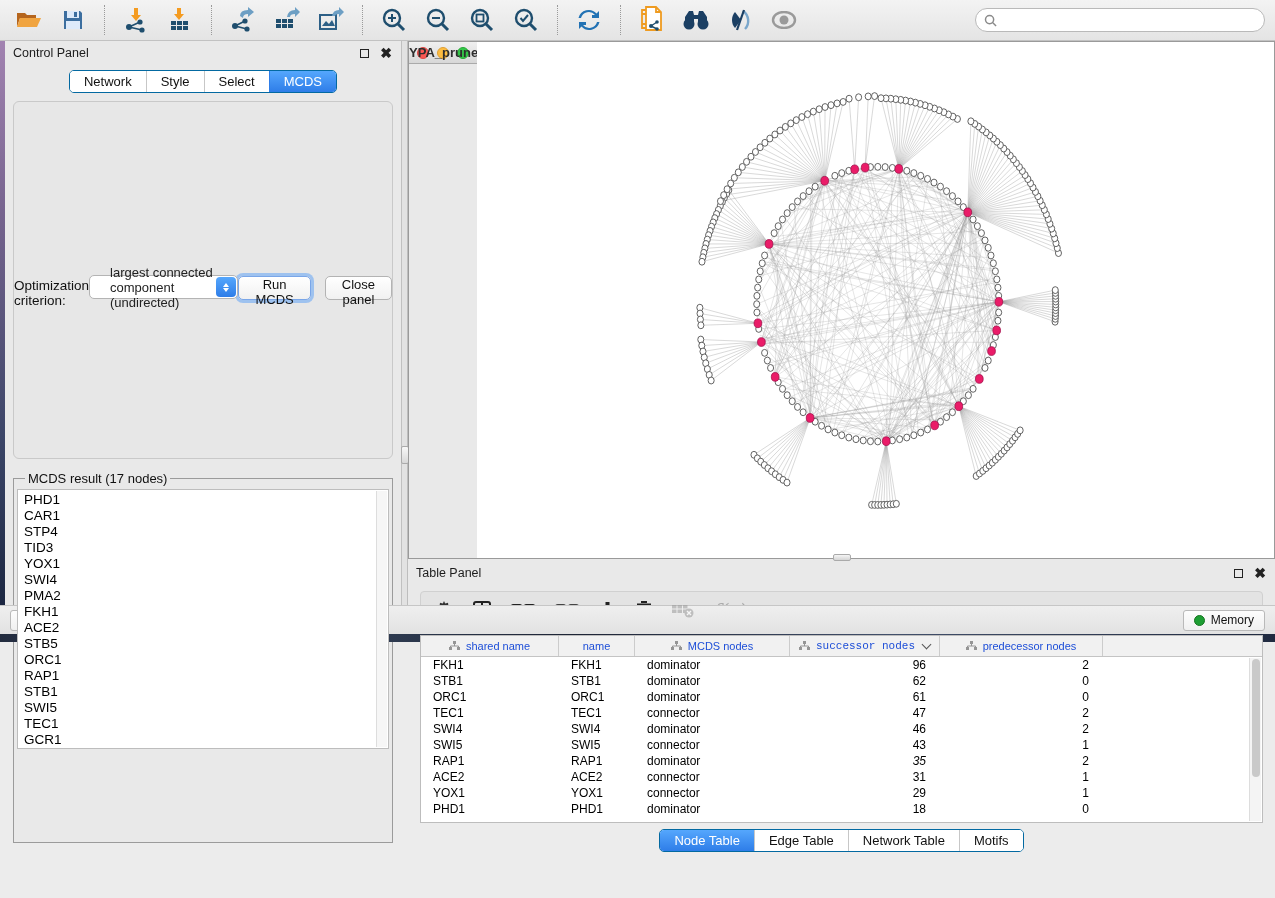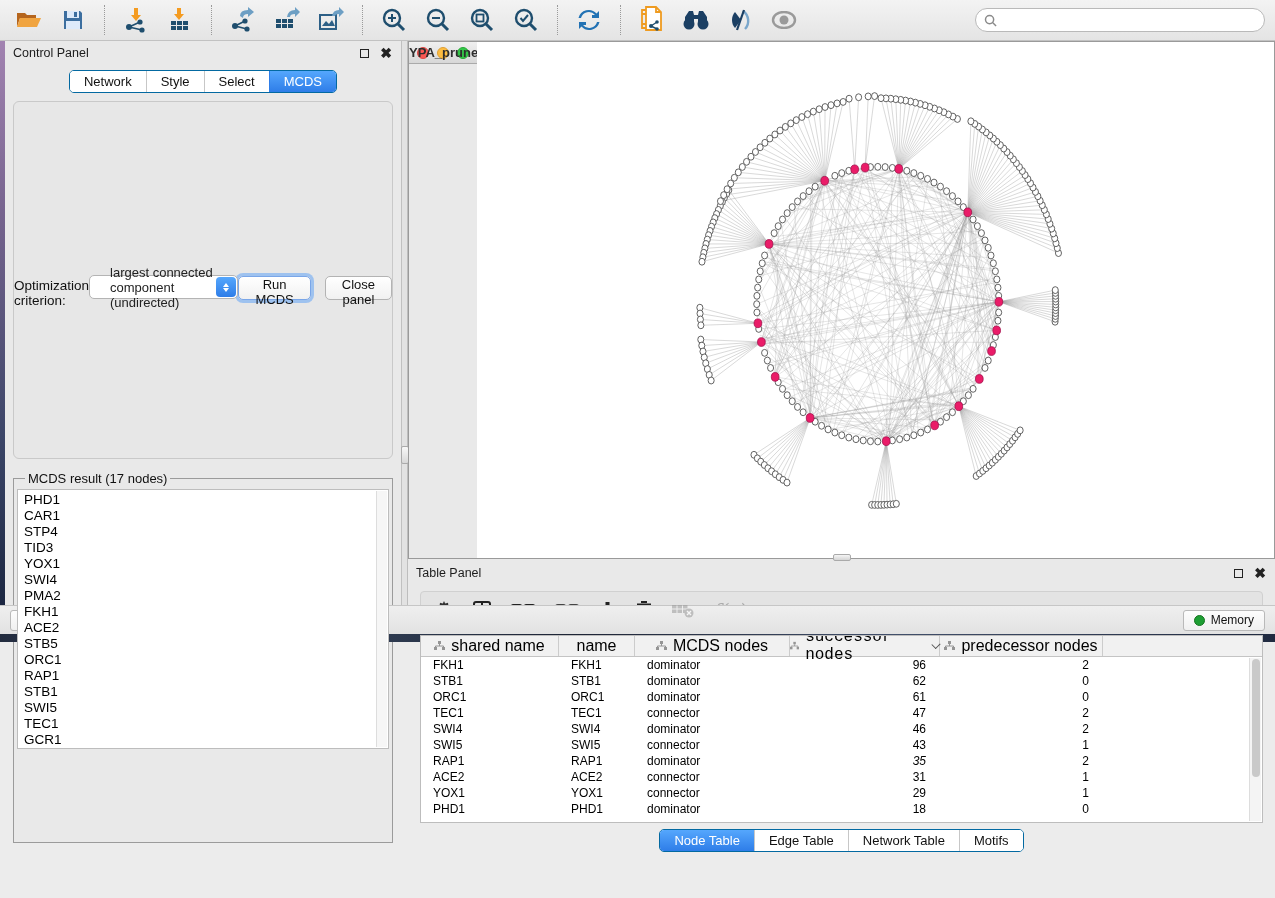--- a/index.html
+++ b/index.html
@@ -76,21 +76,21 @@
            background:linear-gradient(#f5f5f5,#d5d5d5); border:1px solid #aaa; border-radius:2px; z-index:5; }
 
   
   .table-panel { flex:1; margin-top:2px; display:flex; flex-direction:column; background:#e9e9e9; min-height:0; }
   .tp-toolbar { margin:6px 12px 0 12px; height:38px; background:#e3e3e3; border:1px solid #d0d0d0; border-radius:4px;
                 display:flex; align-items:center; gap:20px; padding:0 14px; flex:0 0 auto; }
   .tp-ic { display:flex; align-items:center; justify-content:center; }
   .fx { font-family:"DejaVu Serif", serif; font-style:italic; font-size:19px; color:#aaa; }
   .table-wrap { margin:6px 12px 0 12px; background:#fff; border:1px solid #bdbdbd; flex:0 0 auto; height:188px;
                 position:relative; overflow:hidden; }
-  .thead { display:flex; height:21px; background:#f1f1f1; border-bottom:1px solid #c4c4c4; font-size:16px; color:#000000; }
+  .thead { display:flex; height:21px; background:#f1f1f1; border-bottom:1px solid #c4c4c4; font-size:11px; color:#1d4ed8; }
   .th { display:flex; align-items:center; justify-content:center; gap:6px; border-right:1px solid #cccccc; height:100%; }
   .th .sort { width:7px; height:7px; border-right:1.6px solid #555; border-bottom:1.6px solid #555; transform:rotate(45deg); margin-left:2px; margin-top:-3px; }
   .tree-ic { opacity:.75; }
   .tbody { font-size:12px; color:#000; }
   .tr { display:flex; height:16px; align-items:center; }
   .td { padding:0 0 0 12px; white-space:nowrap; overflow:hidden; }
   .td.num { text-align:right; padding:0 14px 0 0; }
   .tv-scroll { position:absolute; top:22px; right:1px; bottom:1px; width:12px; background:#f4f4f4; border-left:1px solid #ddd; }
   .tv-thumb { position:absolute; top:1px; left:1.5px; width:8px; height:118px; background:#c9c9c9; border-radius:4px; }
   .tp-tabs { display:flex; justify-content:center; margin-top:6px; flex:0 0 auto; }

